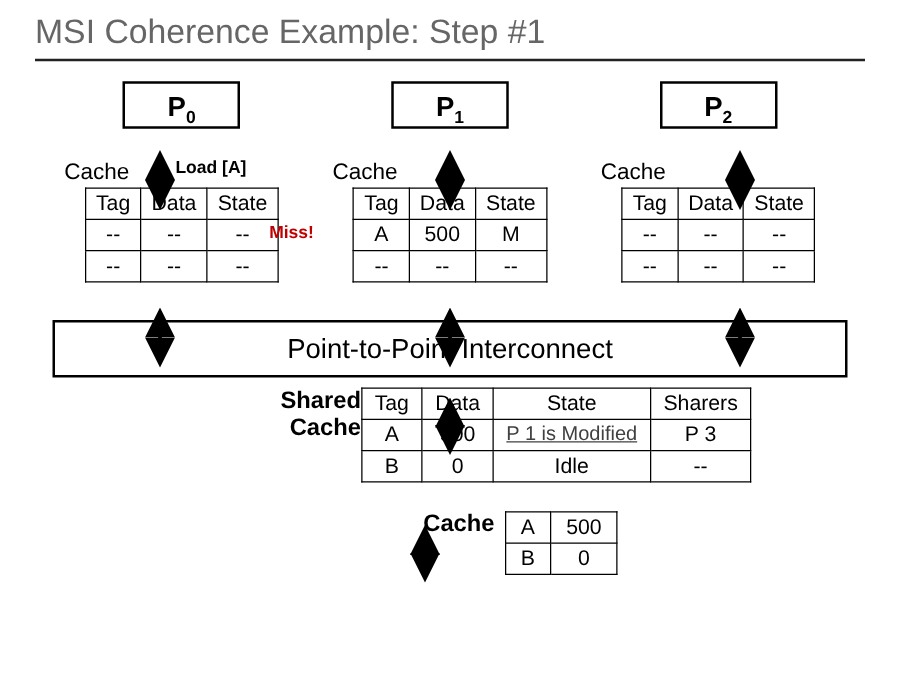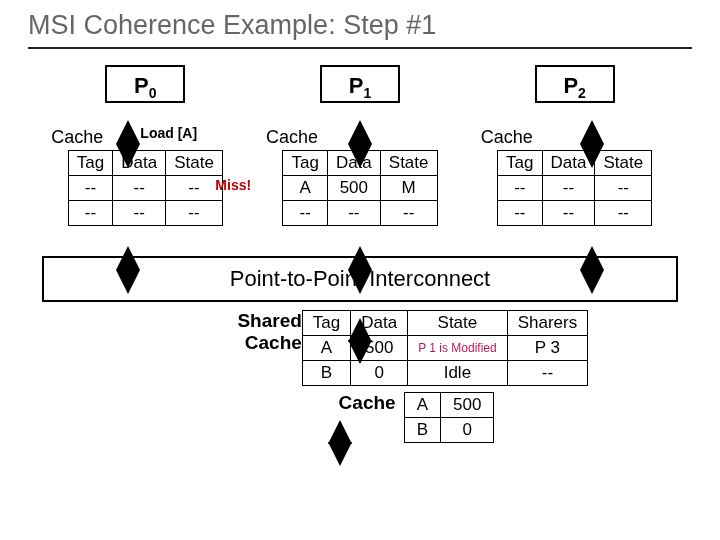--- a/index.html
+++ b/index.html
@@ -26,21 +26,21 @@
     margin-bottom: 16px;
     font-weight: normal;
   }
   .procs {
     display: flex;
     justify-content: space-around;
     margin: 0 10px 2px 10px;
   }
   .procbox {
     border: 2px solid #000;
-    width: 80px;
+    width: 94px;
     height: 38px;
     text-align: center;
     font-size: 22px;
     font-weight: bold;
     position: relative;
     line-height: 38px;
   }
   .procbox sub { font-size: 14px; vertical-align: sub; line-height: 0; }
   .caches {
     display: flex;
@@ -99,43 +99,44 @@
   }
   .lower {
     position: relative;
     margin-top: 6px;
   }
   .sharedrow {
     display: flex;
     align-items: flex-start;
     justify-content: center;
     gap: 0;
-    margin-bottom: 6px;
+    margin-bottom: 23px;
   }
   .sharedlabel {
     font-size: 19px;
     font-weight: bold;
     text-align: right;
     width: 170px;
     line-height: 22px;
   }
   table.shared {
     border-collapse: collapse;
     font-size: 17px;
   }
   table.shared th, table.shared td {
     border: 1.5px solid #000;
     padding: 2px 10px;
     text-align: center;
   }
   table.shared th { font-weight: normal; }
   .dirstate {
-    color: #be185d;
-    font-size: 12px;
+    color: #404040;
+    font-size: 16px;
     white-space: nowrap;
+    text-decoration: underline;
   }
   .memrow {
     display: flex;
     align-items: flex-start;
     justify-content: center;
     gap: 8px;
   }
   .memlabel {
     font-size: 19px;
     font-weight: bold;

